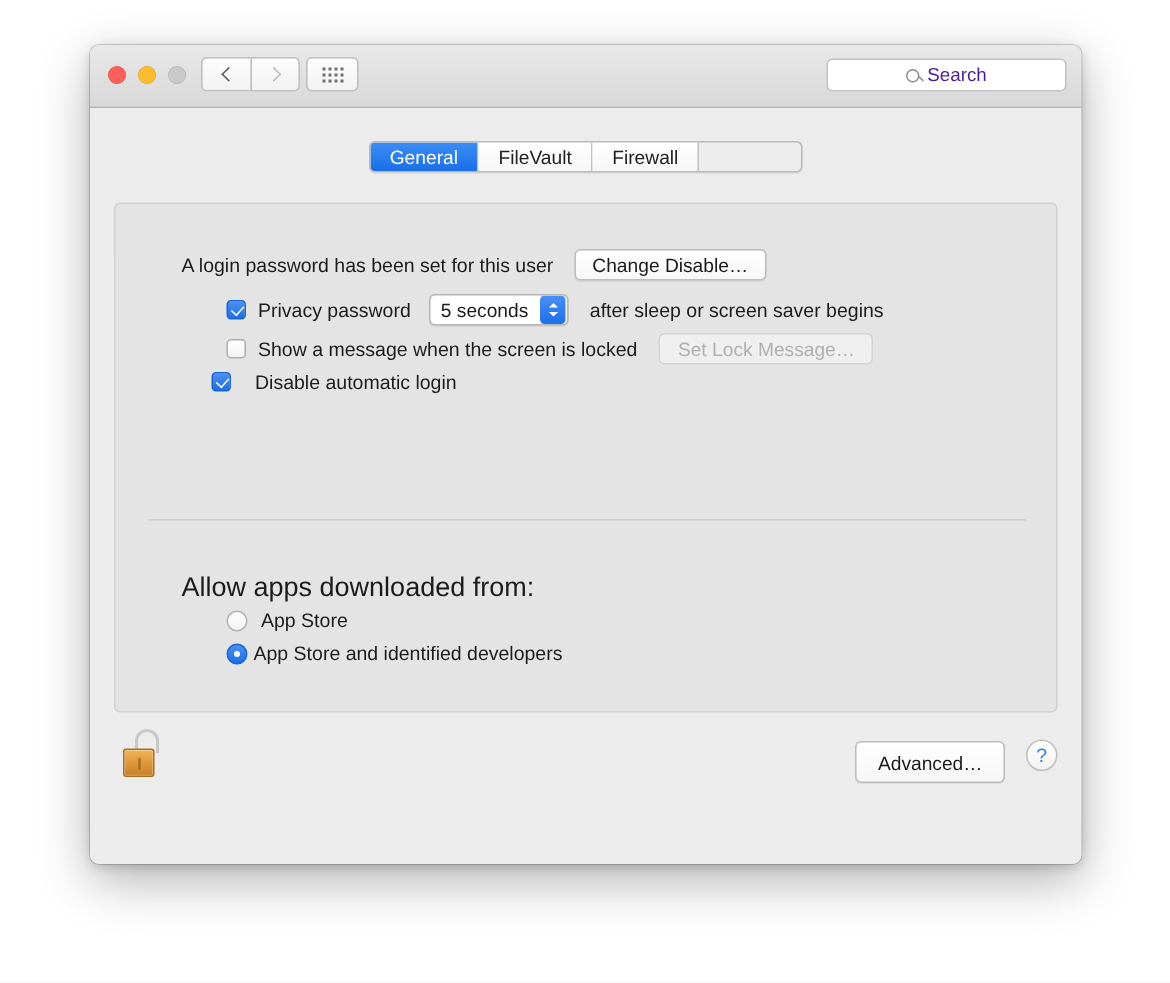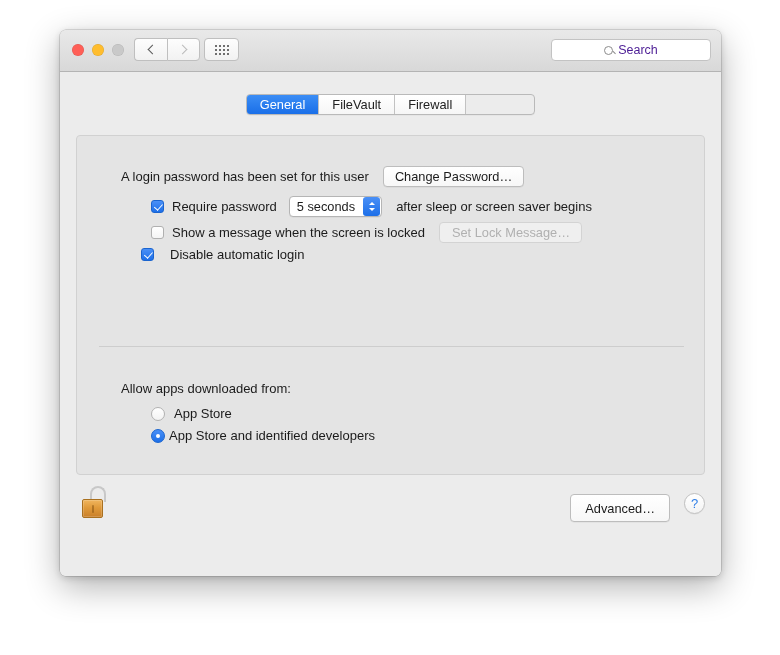--- a/index.html
+++ b/index.html
@@ -177,21 +177,21 @@
     width: 629px;
     height: 340px;
     background: #e4e4e4;
     border: 1px solid #d1d1d1;
     border-radius: 4px;
   }
 
   .row { position: absolute; display: flex; align-items: center; }
 
   .lbl  { font-size: 13px; color: #1b1b1b; }
-  .lbl-head { font-size: 13px; color: #1b1b1b; }
+  .lbl-head { font-size: 18px; color: #1b1b1b; }
 
   
   .pushbtn {
     height: 21px;
     padding: 0 11px;
     display: inline-flex;
     align-items: center;
     justify-content: center;
     font-size: 12.8px;
     color: #1b1b1b;
@@ -402,26 +402,26 @@
         <div class="tab">FileVault</div>
         <div class="tab">Firewall</div>
         <div class="tab">Privacy</div>
       </div>
     </div>
 
     <div id="panel">
 
       <div class="row" style="left:44px; top:30px; gap:14px;">
         <span class="lbl">A login password has been set for this user</span>
-        <span class="pushbtn">Change Password…</span>
+        <span class="pushbtn">Change Disable…</span>
       </div>
 
       <div class="row" style="left:74px; top:60px; gap:8px;">
         <span class="cbx on"></span>
-        <span class="lbl">Require password</span>
+        <span class="lbl">Privacy password</span>
         <span class="popup" style="margin-left:4px;">
           <span class="popup-val">5 seconds</span>
           <span class="popup-arrows">
             <span class="arw arw-up"></span>
             <span class="arw arw-down"></span>
           </span>
         </span>
         <span class="lbl" style="margin-left:6px;">after sleep or screen saver begins</span>
       </div>
 

